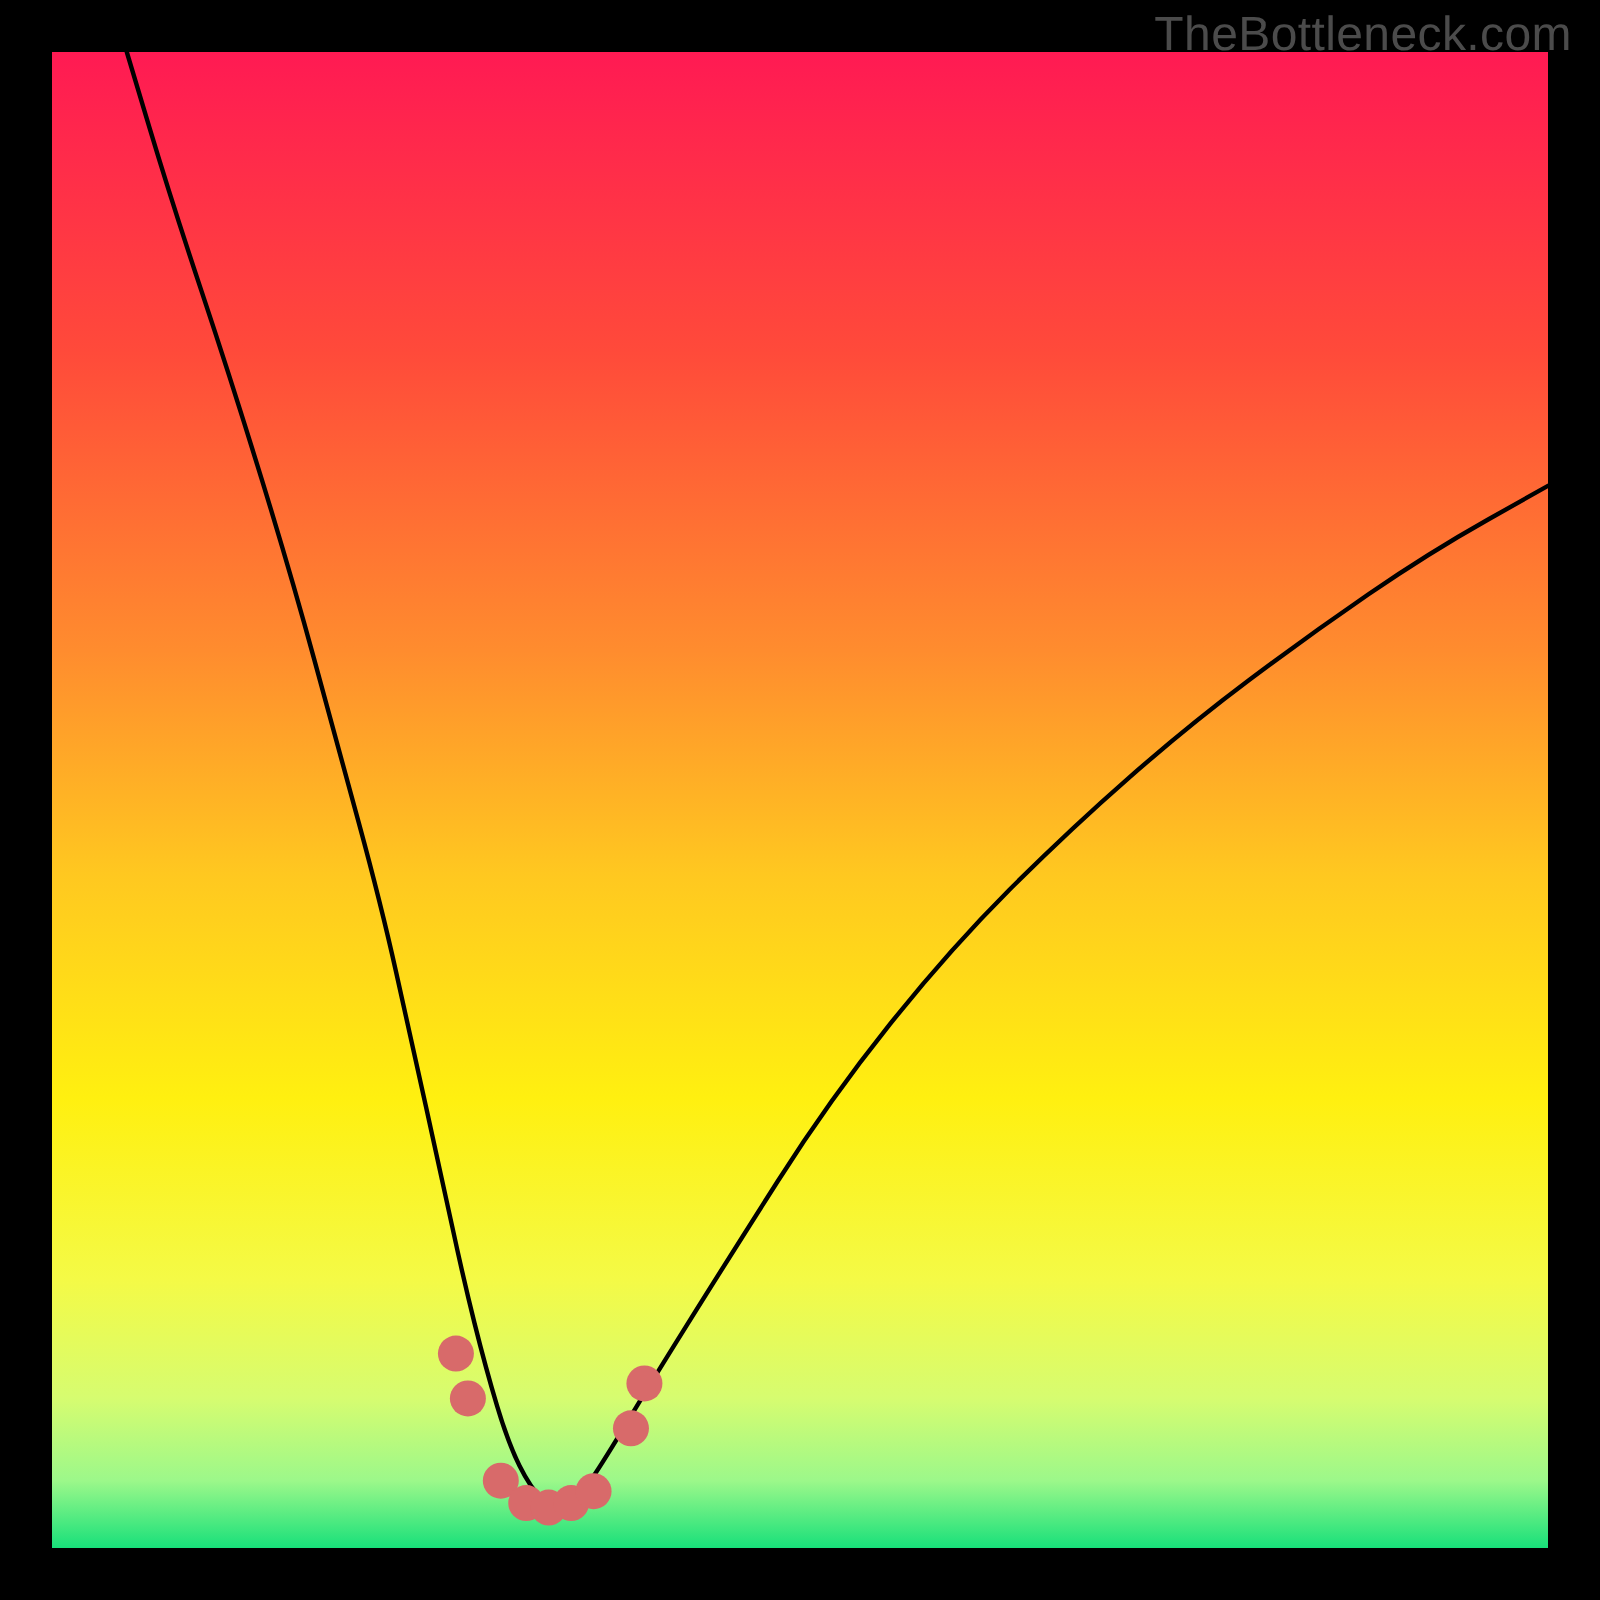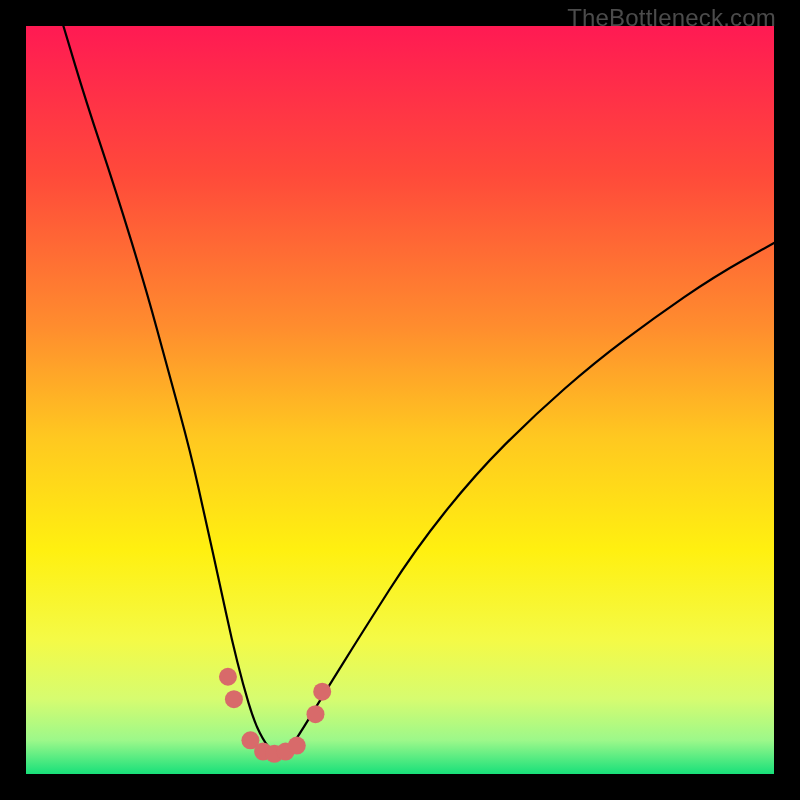--- a/index.html
+++ b/index.html
@@ -22,21 +22,21 @@
   .plot-area {
     position: absolute;
     left: 0;
     top: 0;
     width: 748px;
     height: 748px;
   }
   .watermark {
     position: absolute;
     top: 4px;
-    right: 24px;
+    right: 14px;
     color: #4b4b4b;
     font-size: 24px;
     letter-spacing: 0.2px;
     font-weight: 400;
     font-family: Arial, Helvetica, sans-serif;
   }
   svg { display: block; }
 </style>
 </head>
 <body>

